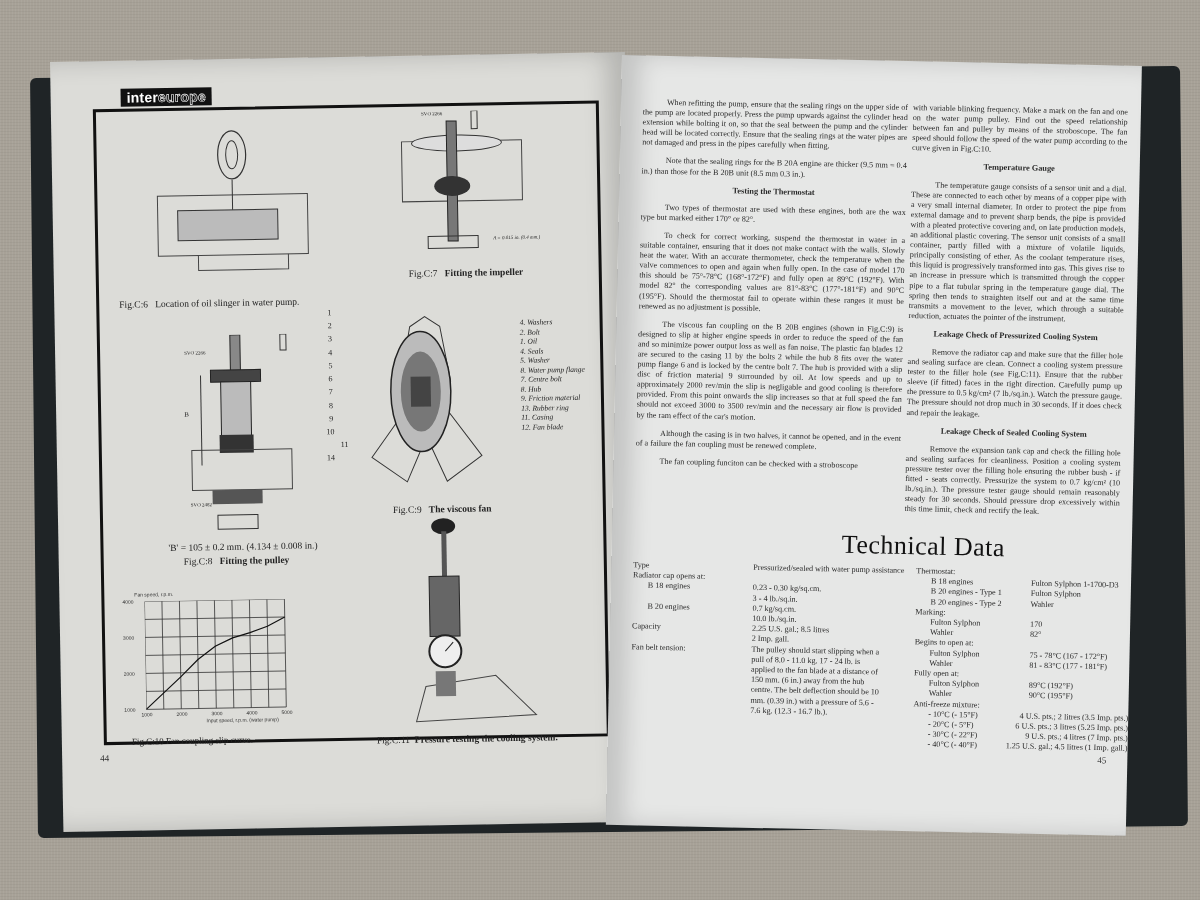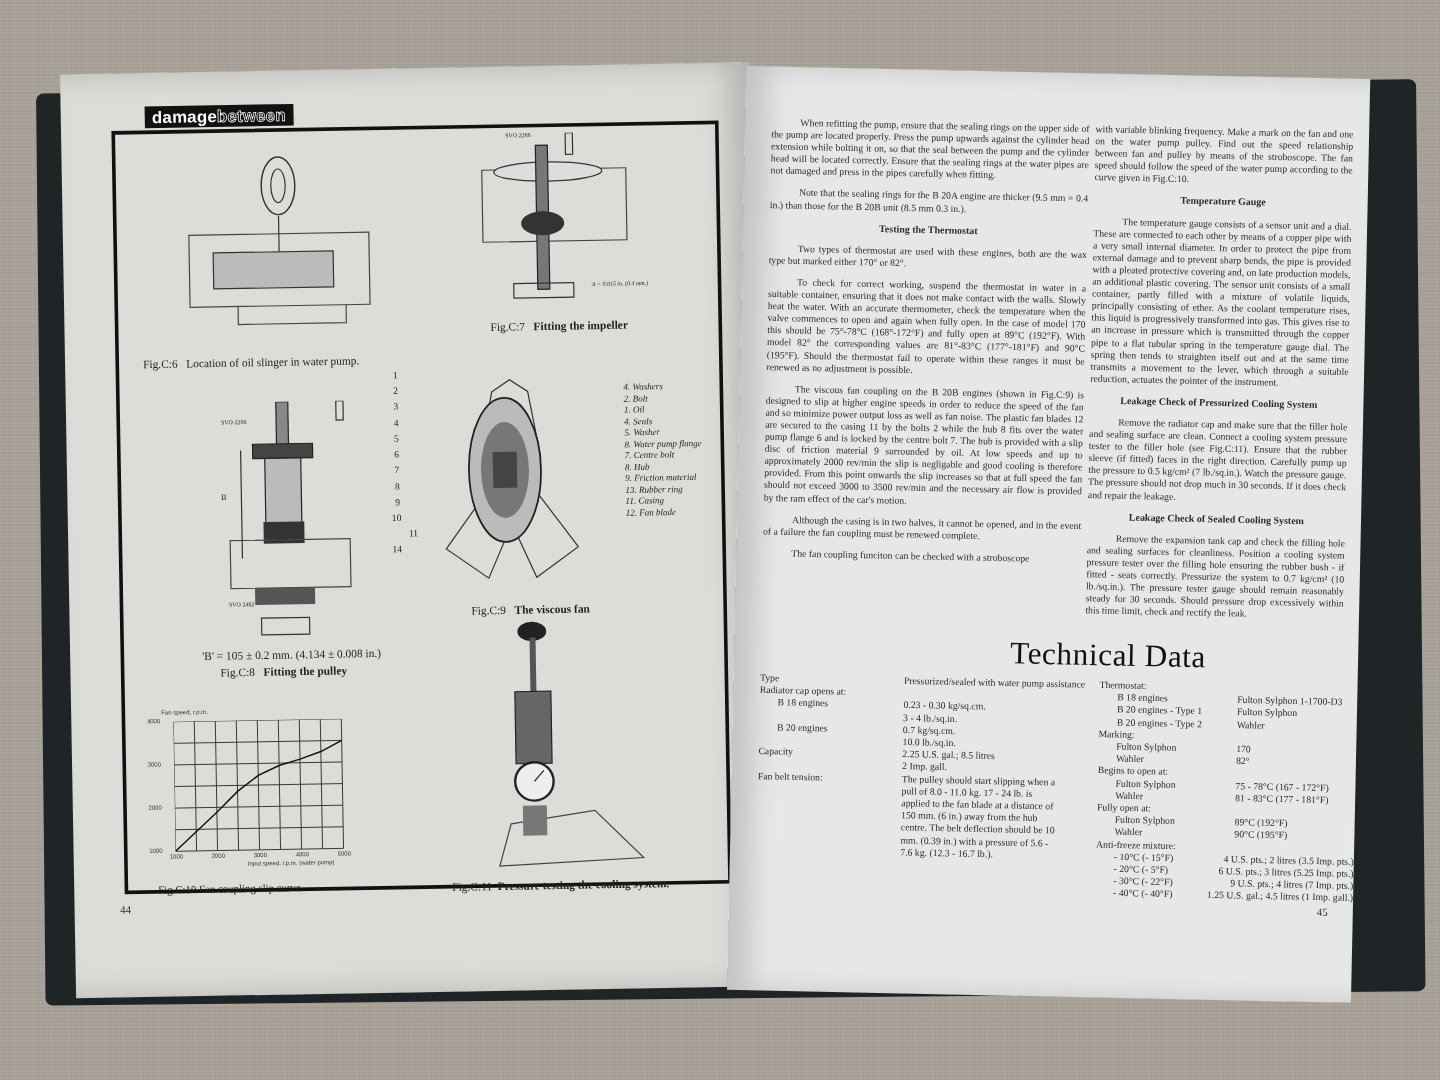--- a/index.html
+++ b/index.html
@@ -29,21 +29,21 @@
   .tt .row{display:flex;}
   .chart-lbl{position:absolute;font-family:"Liberation Sans",sans-serif;font-size:5px;color:#333;}
 </style>
 </head>
 <body>
 
 <div class="fabric"></div>
 <div class="cover"></div>
 
 <div class="page-left">
-  <div class="brand"><span>damage</span><span class="b2">between</span></div>
+  <div class="brand"><span>inter</span><span class="b2">europe</span></div>
   <div class="frame">
 
     <svg class="fig" style="left:40px;top:15px" width="200" height="150">
       <ellipse cx="95" cy="30" rx="14" ry="24" fill="none" stroke="#333" stroke-width="1.2"></ellipse>
       <ellipse cx="95" cy="30" rx="6" ry="14" fill="none" stroke="#333"></ellipse>
       <rect x="20" y="70" width="150" height="60" fill="none" stroke="#444"></rect>
       <rect x="40" y="85" width="100" height="30" fill="#bbb" stroke="#333"></rect>
       <path d="M60 130 L60 145 L150 145 L150 130" fill="none" stroke="#444"></path>
       <line x1="95" y1="55" x2="95" y2="85" stroke="#333"></line>
     </svg>

